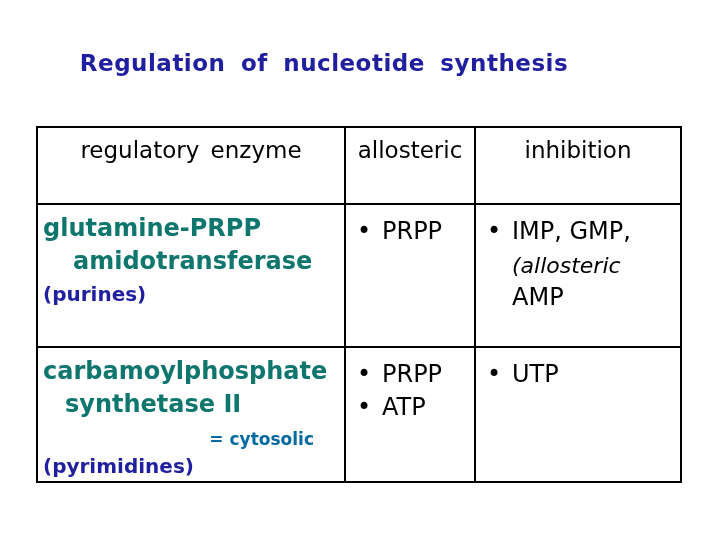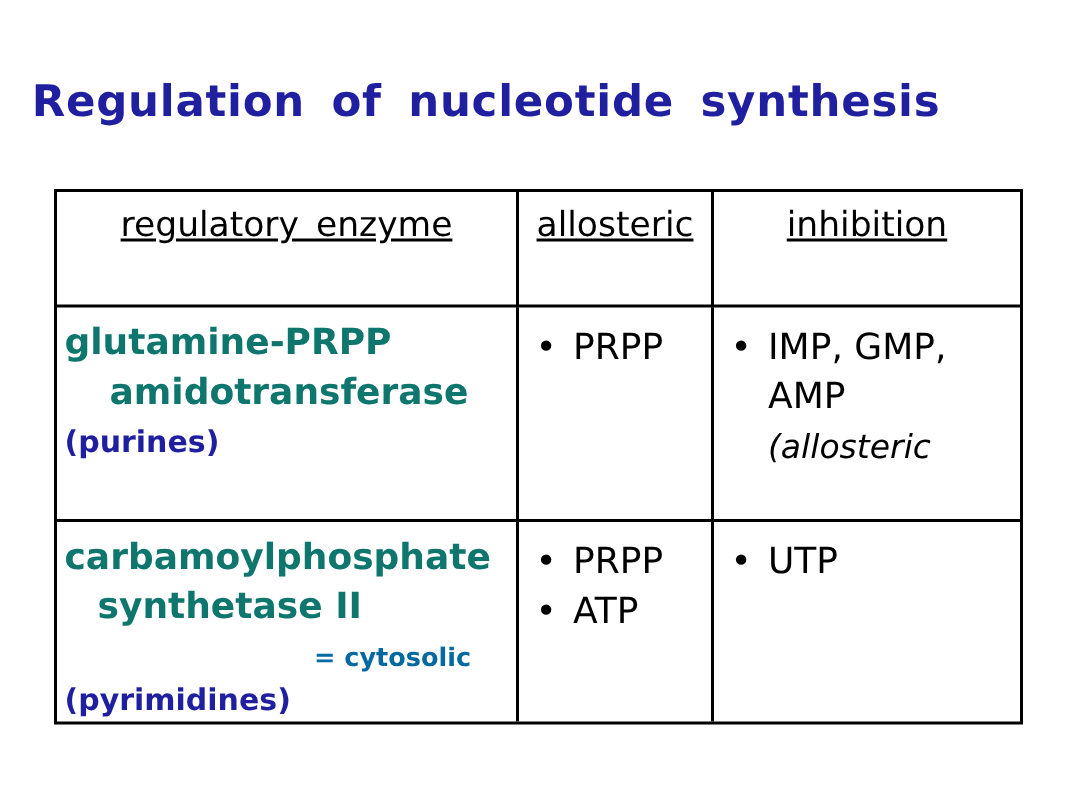--- a/index.html
+++ b/index.html
@@ -14,21 +14,21 @@
     height: 540px;
     background: #ffffff;
     overflow: hidden;
   }
   .title {
     position: absolute;
     top: 50px;
     left: 0;
     width: 648px;
     text-align: center;
-    font-size: 29px;
+    font-size: 23px;
     font-weight: bold;
     color: #1f1f9f;
     word-spacing: 7px;
     letter-spacing: 0.5px;
   }
   .table {
     position: absolute;
     left: 36px;
     top: 126px;
     width: 646px;
@@ -44,21 +44,20 @@
     overflow: hidden;
   }
   .cell.colA, .cell.colB { border-right: 2px solid #000000; }
   .cell.rowH, .cell.row1 { border-bottom: 2px solid #000000; }
   .cell.rowH {
     text-align: center;
     font-size: 23px;
     color: #000000;
     padding-top: 9px;
     word-spacing: 4px;
-    text-decoration: underline;
   }
   .enzyme-cell { padding: 7px 4px 0 5px; }
   .red-line {
     color: #0f766e;
     font-weight: bold;
     font-size: 24px;
     line-height: 33px;
     white-space: nowrap;
   }
   .indented-1 { padding-left: 30px; }
@@ -127,22 +126,22 @@
         <span class="bullet">•</span>
         <span>PRPP</span>
       </div>
     </div>
 
     <div class="cell row1 colC list-cell">
       <div class="li">
         <span class="bullet">•</span>
         <span>IMP, GMP,</span>
       </div>
+      <div class="li continuation note">(allosteric</div>
       <div class="li continuation">AMP</div>
-      <div class="li continuation note">(allosteric</div>
     </div>
 
     <div class="cell row2 colA enzyme-cell">
       <div class="red-line">carbamoylphosphate</div>
       <div class="red-line indented-2">synthetase II</div>
       <div class="small-red-note">= cytosolic</div>
       <div class="blue-line">(pyrimidines)</div>
     </div>
 
     <div class="cell row2 colB list-cell">

